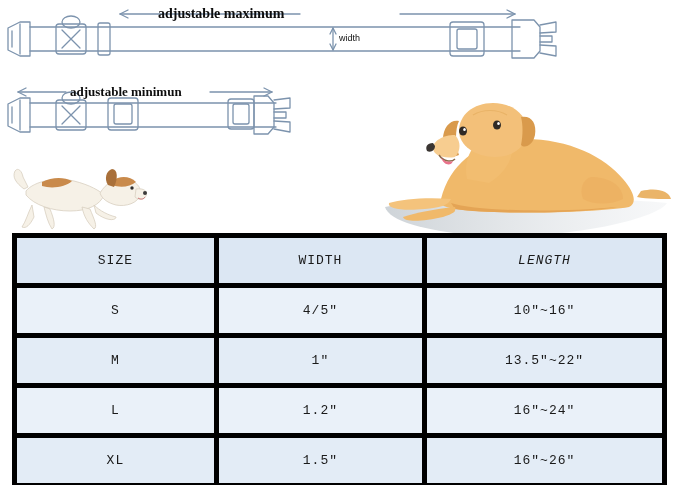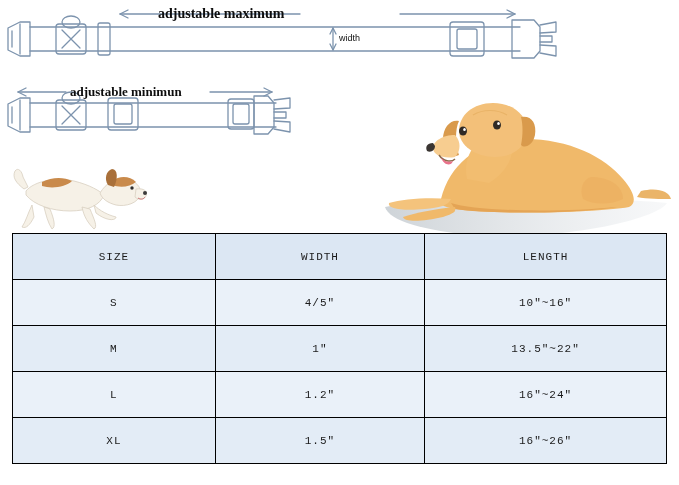--- a/index.html
+++ b/index.html
@@ -59,43 +59,43 @@
   
   #size-table {
     position: absolute;
     left: 12px;
     top: 233px;
     width: 655px;
     border-collapse: collapse;
     table-layout: fixed;
   }
   #size-table td, #size-table th {
-    border: 1px solid #000000;
+    border: 5px solid #000000;
     height: 45px;
     text-align: center;
     vertical-align: middle;
     font-family: "Liberation Mono", monospace;
-    font-size: 11px;
+    font-size: 13px;
     color: #1a1a1a;
     font-weight: normal;
     letter-spacing: 1px;
     padding: 0;
   }
   #size-table thead td {
     background: #dce7f3;
   }
   #size-table tbody tr:nth-child(odd) td {
     background: #eaf1f9;
   }
   #size-table tbody tr:nth-child(even) td {
     background: #e3ecf6;
   }
   .col-size { width: 31%; }
   .col-width { width: 32%; }
-  .col-length { width: 37%; }
+  .col-length { width: 37%; font-style: italic; }
 
   
   #jack-russell {
     position: absolute;
     left: 8px;
     top: 155px;
     width: 140px;
     height: 80px;
   }
   #golden {

